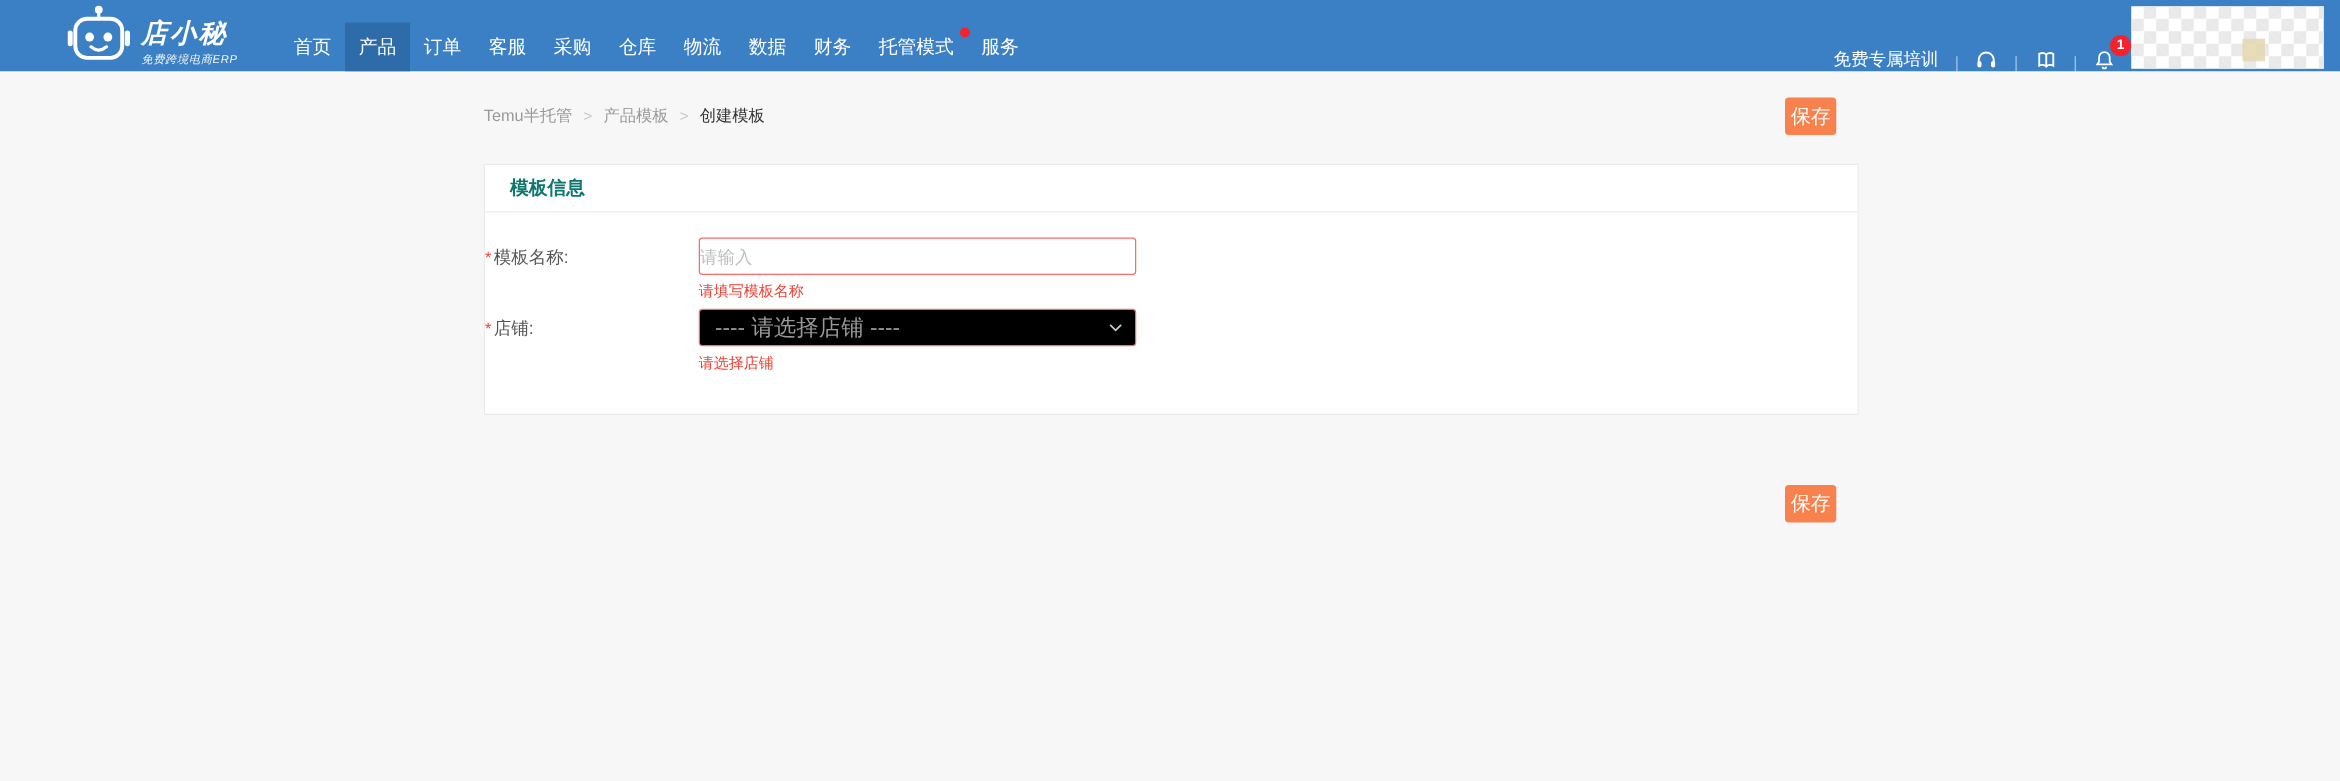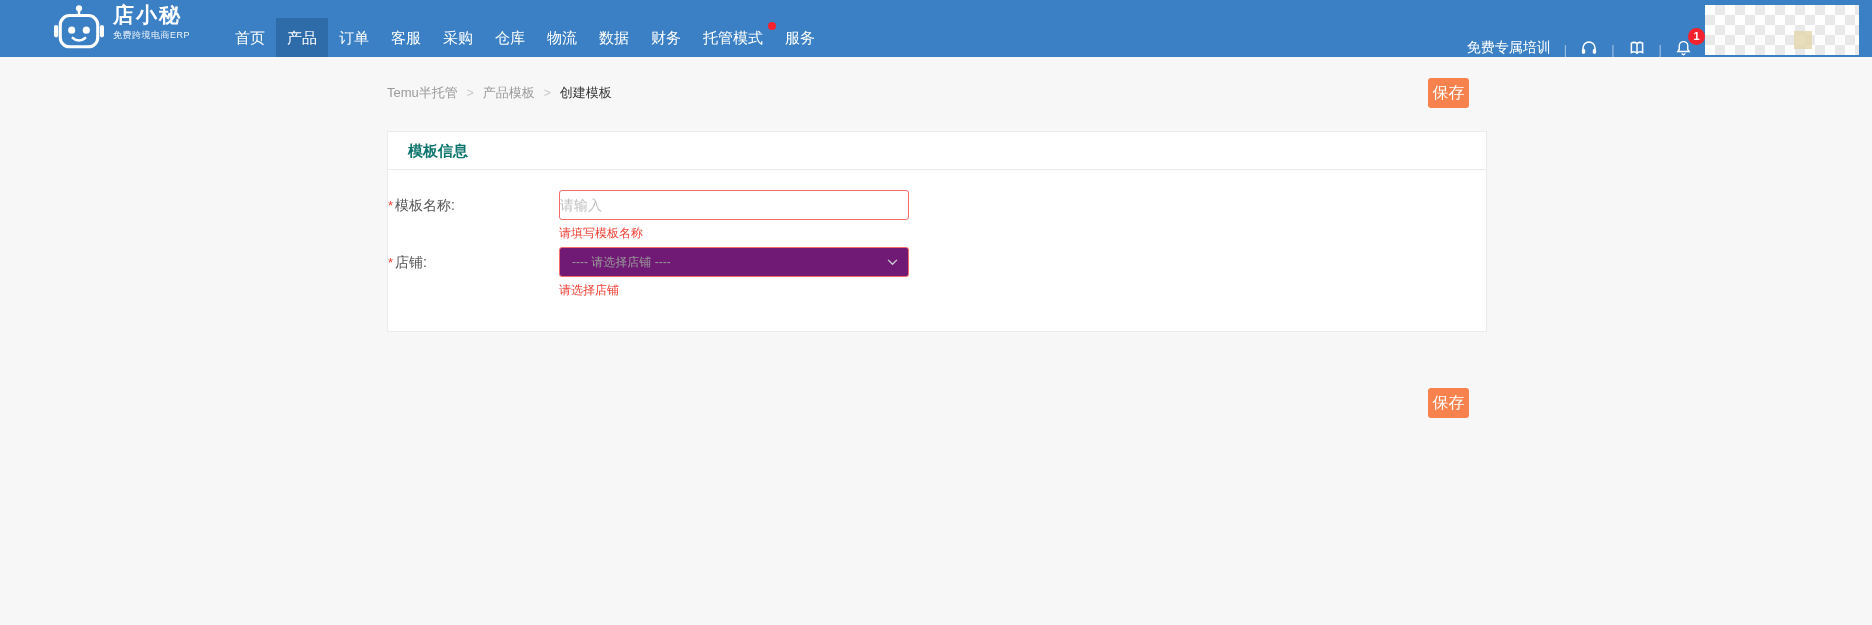--- a/index.html
+++ b/index.html
@@ -7,21 +7,21 @@
   body {
     position:relative;
     background:#f7f7f8;
     font-family:"Liberation Sans","DejaVu Sans",sans-serif;
     overflow:hidden;
   }
 
   
   .navbar { position:absolute; top:0; left:0; width:1872px; height:57px; background:#3b80c4; }
   .logo { position:absolute; left:54px; top:50%; transform:translateY(-50%);
-          display:flex; align-items:flex-start; gap:9px; cursor:pointer; }
+          display:flex; align-items:flex-end; gap:9px; cursor:pointer;font-style:italic; }
   .logo-title { font-size:21px; color:#fff; font-weight:700; letter-spacing:2px; line-height:22px; }
   .logo-subtitle { font-size:9px; color:#fff; opacity:.92; margin-top:3px; letter-spacing:.5px; }
 
   .nav-menu { position:absolute; left:224px; bottom:0; height:39px; display:flex; }
   .nav-item { position:relative; display:block; height:39px; line-height:39px; padding:0 11px;
               color:#fff; font-size:15px; font-weight:400; cursor:pointer; white-space:nowrap; }
   .nav-item.active { background:#2e6ca9; }
   .red-dot { position:absolute; top:4px; right:-2px; width:8px; height:8px; border-radius:50%;
              background:#f5222d; }
 
@@ -68,22 +68,22 @@
   .form-label .req { color:#f04134; margin-right:2px; font-size:13px; }
   .form-row.modules-row .form-label { line-height:36px; }
   .form-control { margin-left:13px; }
 
   .text-input { width:350px; height:30px; border:1px solid #f56c6c; border-radius:3px;
                 padding:0 0; font-size:14px; color:#333; outline:none; background:#fff;
                 font-family:inherit; display:block; }
   .text-input::placeholder { color:#bfbfbf; }
 
   .select { position:relative; width:350px; height:30px; border:1px solid #f56c6c; border-radius:3px;
-            background:#701a75; display:flex; align-items:center; padding:0 28px 0 12px;
-            font-size:12px; color:#999; cursor:pointer; }
+            background:#000000; display:flex; align-items:center; padding:0 28px 0 12px;
+            font-size:18px; color:#999; cursor:pointer; }
   .select .chev { position:absolute; right:10px; top:11px; line-height:0; }
 
   .error { margin-top:6px; font-size:12px; line-height:14px; color:#f04134; }
 
   .module-buttons { display:flex; }
   .module-btn { height:36px; padding:0 11px; margin-right:20px; background:#fff;
                 border:1px solid #dcdcdc; border-radius:3px; color:#4a90e2; font-size:14px;
                 cursor:pointer; font-family:inherit; white-space:nowrap; }
 </style>
 </head>

